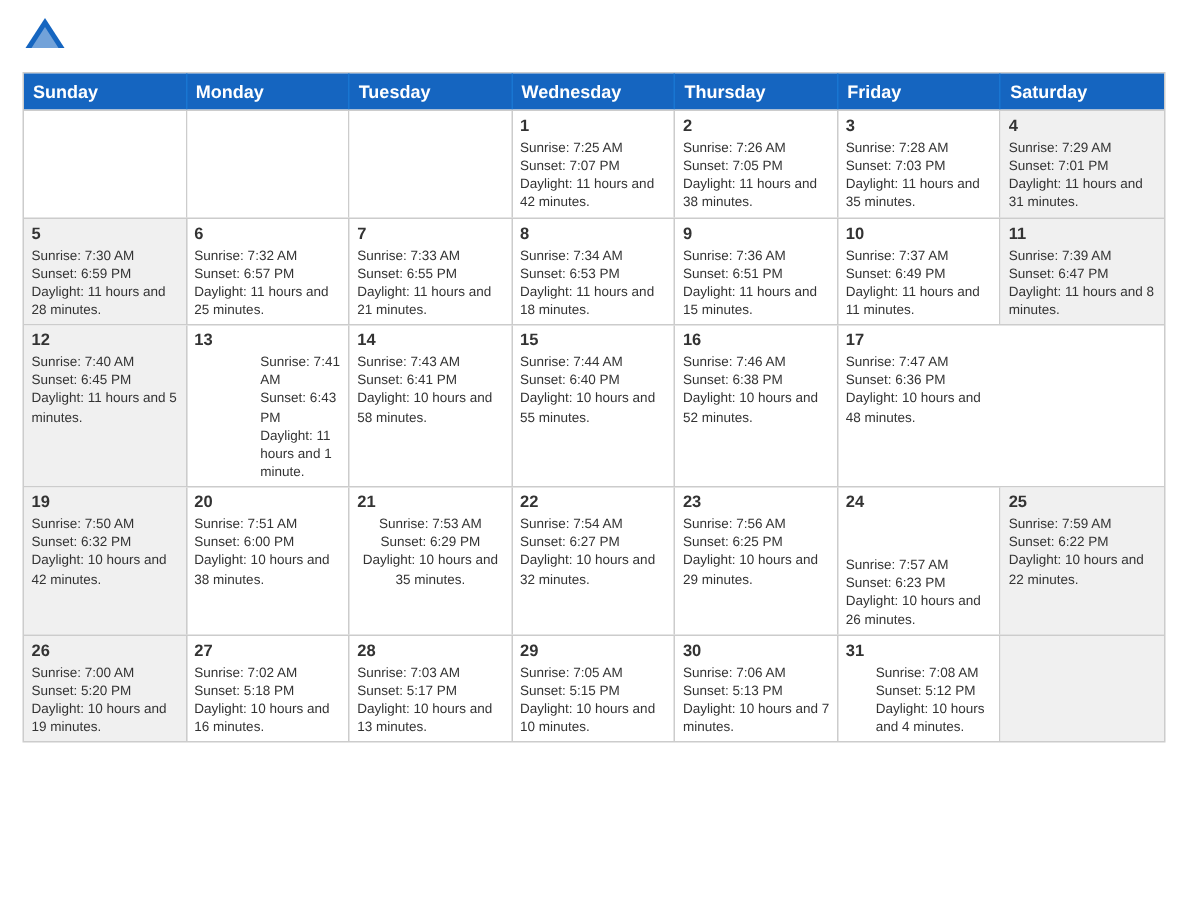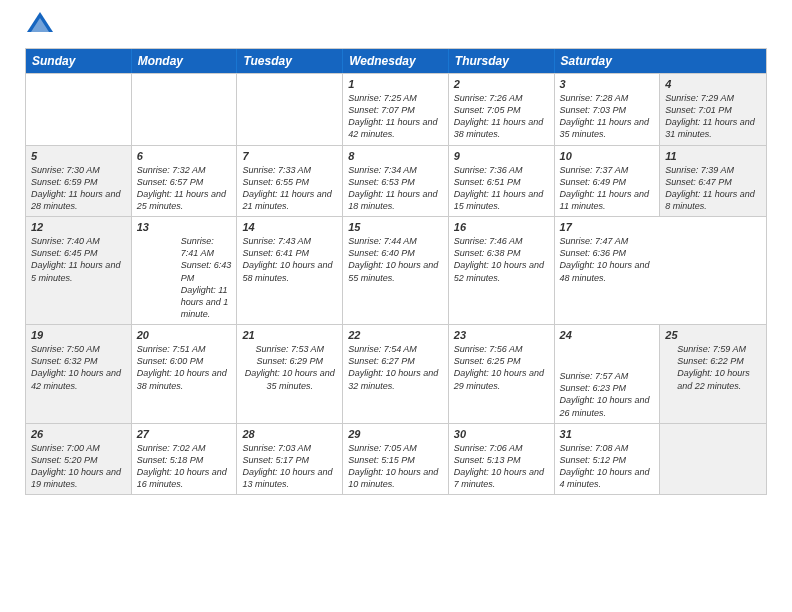--- a/index.html
+++ b/index.html
@@ -6,24 +6,23 @@
     body {
       font-family: Arial, sans-serif;
       background: #fff;
       width: 792px;
       height: 612px;
       overflow: hidden;
     }
     .page {
       width: 792px;
       height: 448px;
-      padding: 10px 25px;
+      padding: 10px 15px;
       display: flex;
       flex-direction: column;
-      font-style: italic;
     }
     .header {
       display: flex;
       justify-content: space-between;
       align-items: flex-start;
       margin-bottom: 8px;
     }
     .logo {
       display: flex;
       align-items: center;
@@ -136,20 +135,21 @@
     </div>
   </div>
 
   <div class="calendar">
     <div class="cal-header-row">
     <div class="cal-header-cell">Sunday</div>
         <div class="cal-header-cell">Monday</div>
         <div class="cal-header-cell">Tuesday</div>
         <div class="cal-header-cell">Wednesday</div>
         <div class="cal-header-cell">Thursday</div>
+        <div class="cal-header-cell">Friday</div>
         <div class="cal-header-cell">Saturday</div>
       </div>
     <div class="cal-body">
     <div class="cal-row">
           <div class="cal-cell empty"></div>
           <div class="cal-cell empty"></div>
           <div class="cal-cell empty"></div>
           <div class="cal-cell">
             <div class="day-num">1</div>
             <div class="cell-text" style="white-space: pre-line;">Sunrise: 7:25 AM
@@ -289,21 +289,21 @@
 Daylight: 10 hours and 29 minutes.</div>
           </div>
           <div class="cal-cell">
             <div class="day-num">24</div>
             <div class="cell-text" style="white-space: pre-line; margin-top: 29px;">Sunrise: 7:57 AM
 Sunset: 6:23 PM
 Daylight: 10 hours and 26 minutes.</div>
           </div>
           <div class="cal-cell shaded">
             <div class="day-num">25</div>
-            <div class="cell-text" style="white-space: pre-line; margin-left: 12px;">Sunrise: 7:59 AM
+            <div class="cell-text" style="white-space: pre-line;">Sunrise: 7:59 AM
 Sunset: 6:22 PM
 Daylight: 10 hours and 22 minutes.</div>
           </div>
         </div>
         <div class="cal-row">
           <div class="cal-cell shaded">
             <div class="day-num">26</div>
             <div class="cell-text" style="white-space: pre-line;">Sunrise: 7:00 AM
 Sunset: 5:20 PM
 Daylight: 10 hours and 19 minutes.</div>
@@ -327,21 +327,21 @@
 Daylight: 10 hours and 10 minutes.</div>
           </div>
           <div class="cal-cell">
             <div class="day-num">30</div>
             <div class="cell-text" style="white-space: pre-line;">Sunrise: 7:06 AM
 Sunset: 5:13 PM
 Daylight: 10 hours and 7 minutes.</div>
           </div>
           <div class="cal-cell">
             <div class="day-num">31</div>
-            <div class="cell-text" style="white-space: pre-line;">Sunrise: 7:08 AM
+            <div class="cell-text" style="white-space: pre-line; margin-left: 20px;">Sunrise: 7:08 AM
 Sunset: 5:12 PM
 Daylight: 10 hours and 4 minutes.</div>
           </div>
           <div class="cal-cell shaded empty"></div>
         </div>
       </div>
   </div>
 </div>
 
 </body></html>

